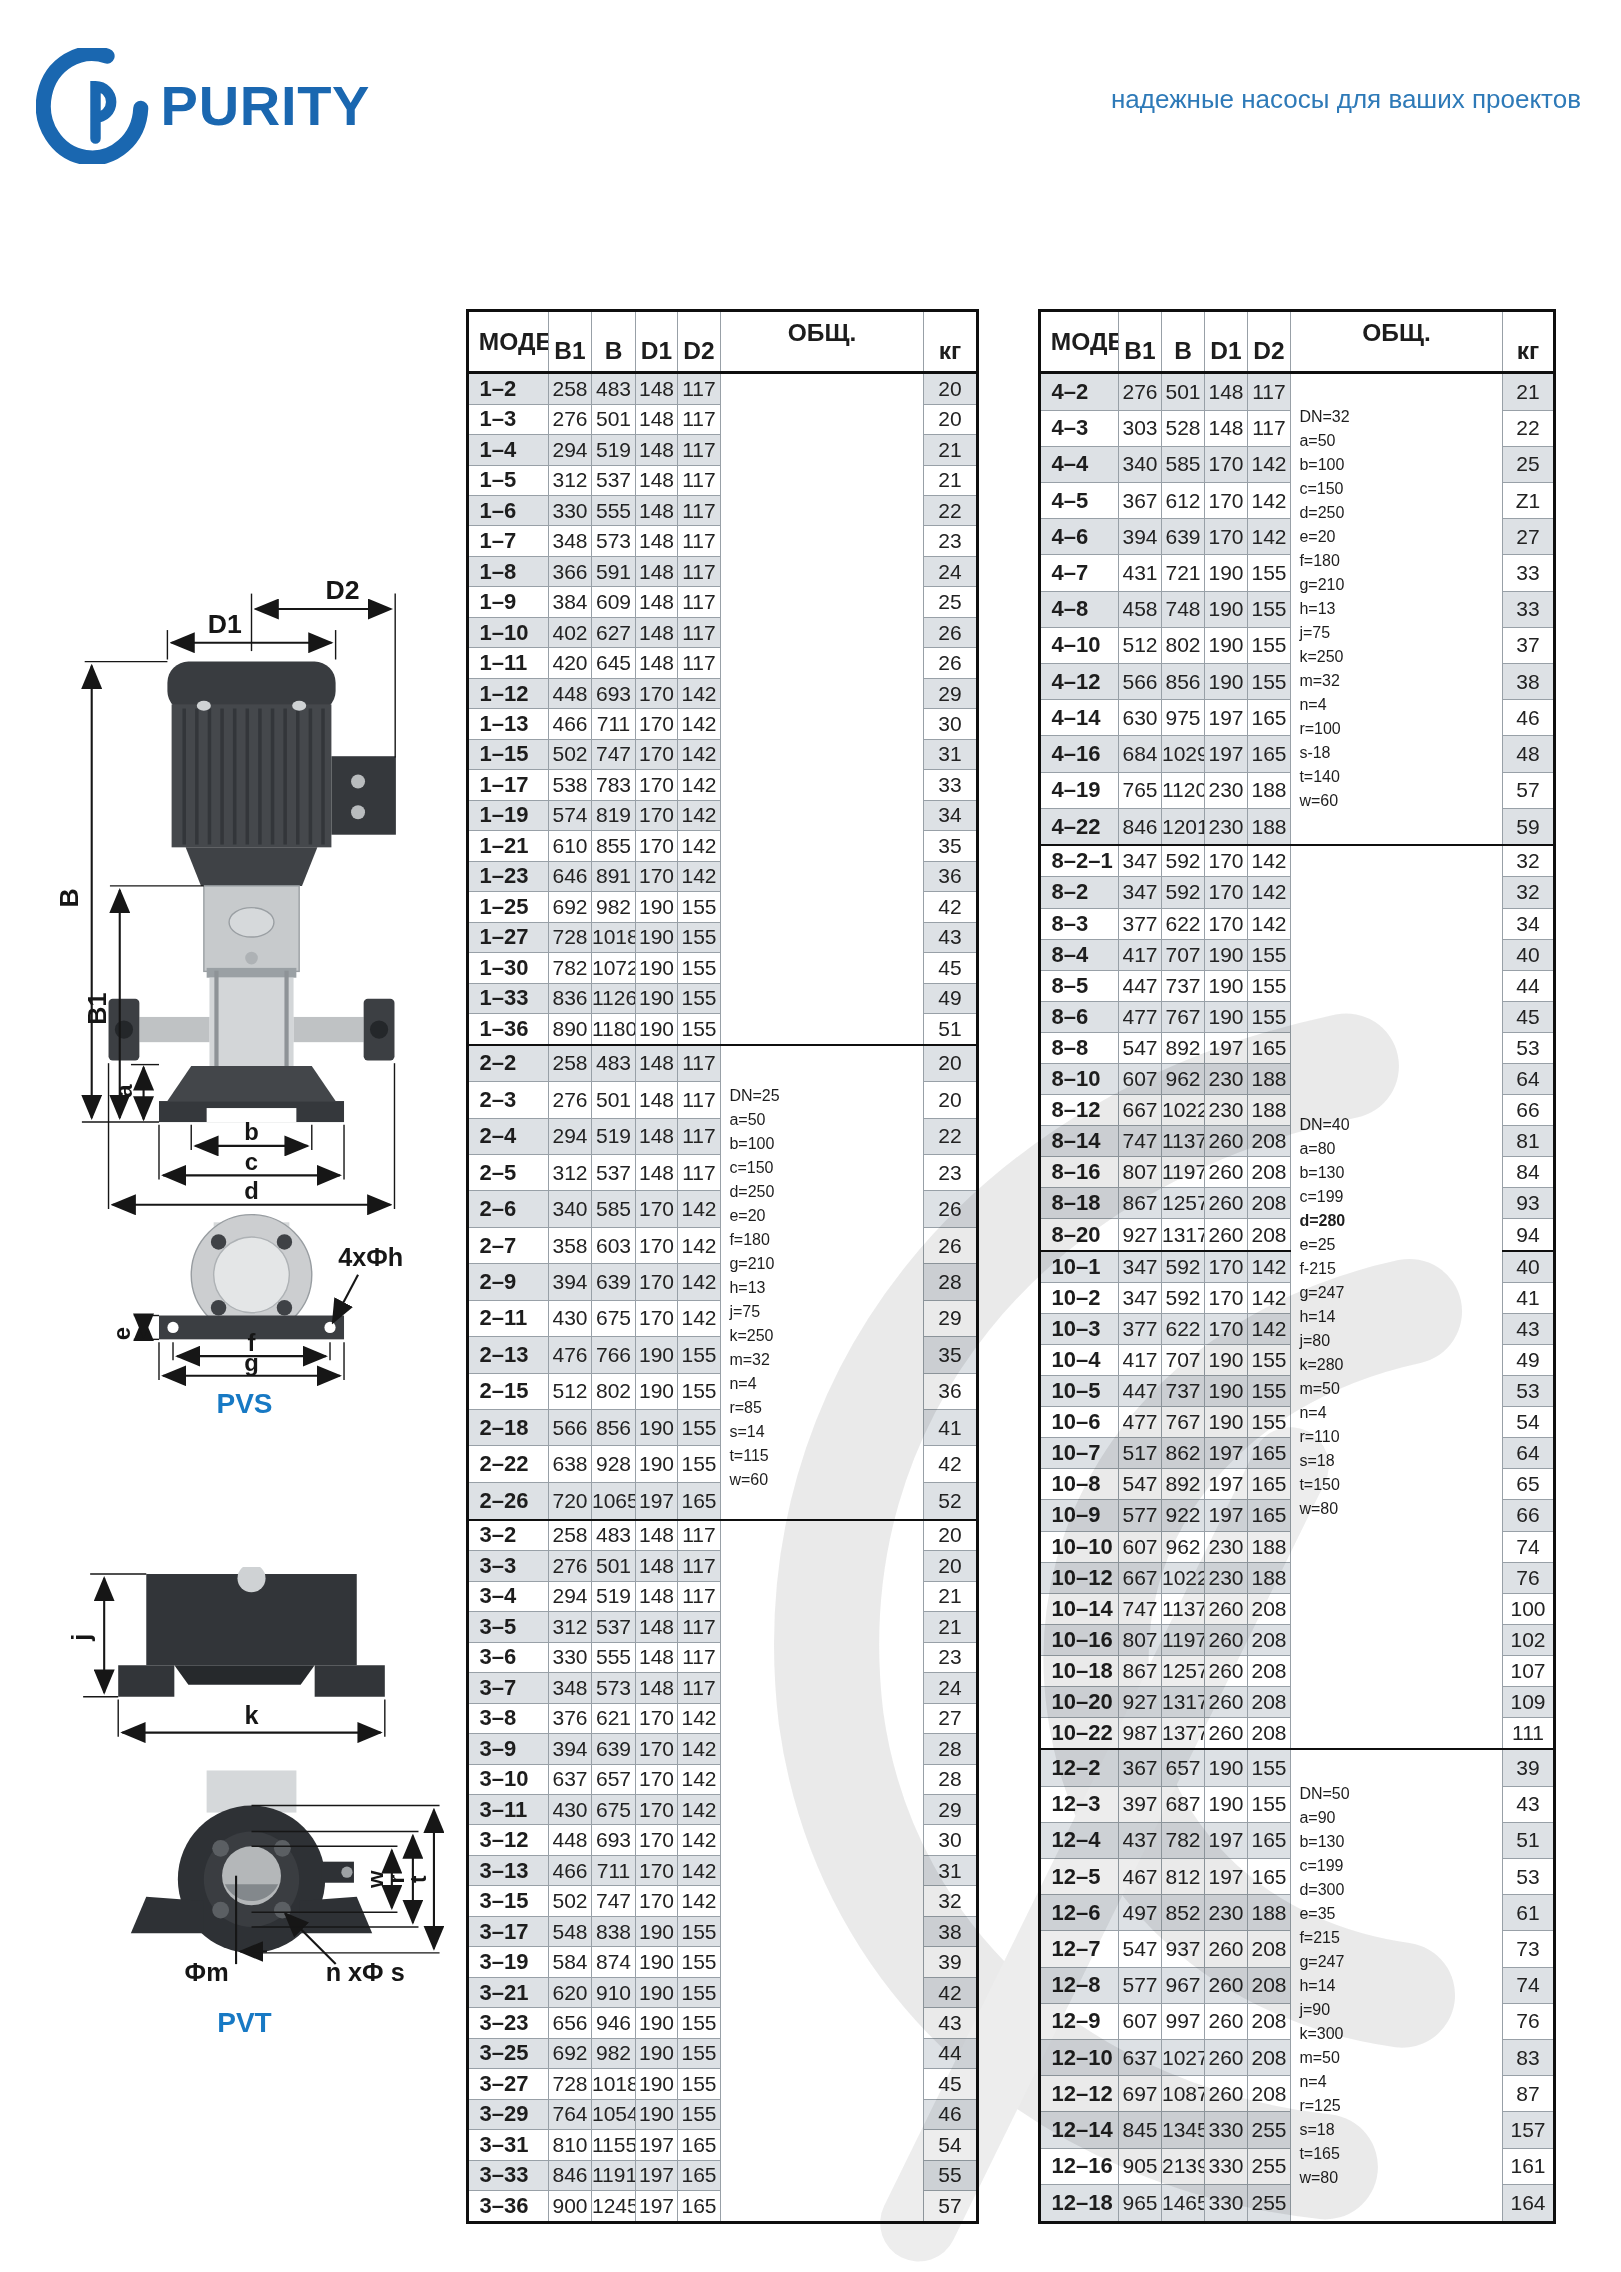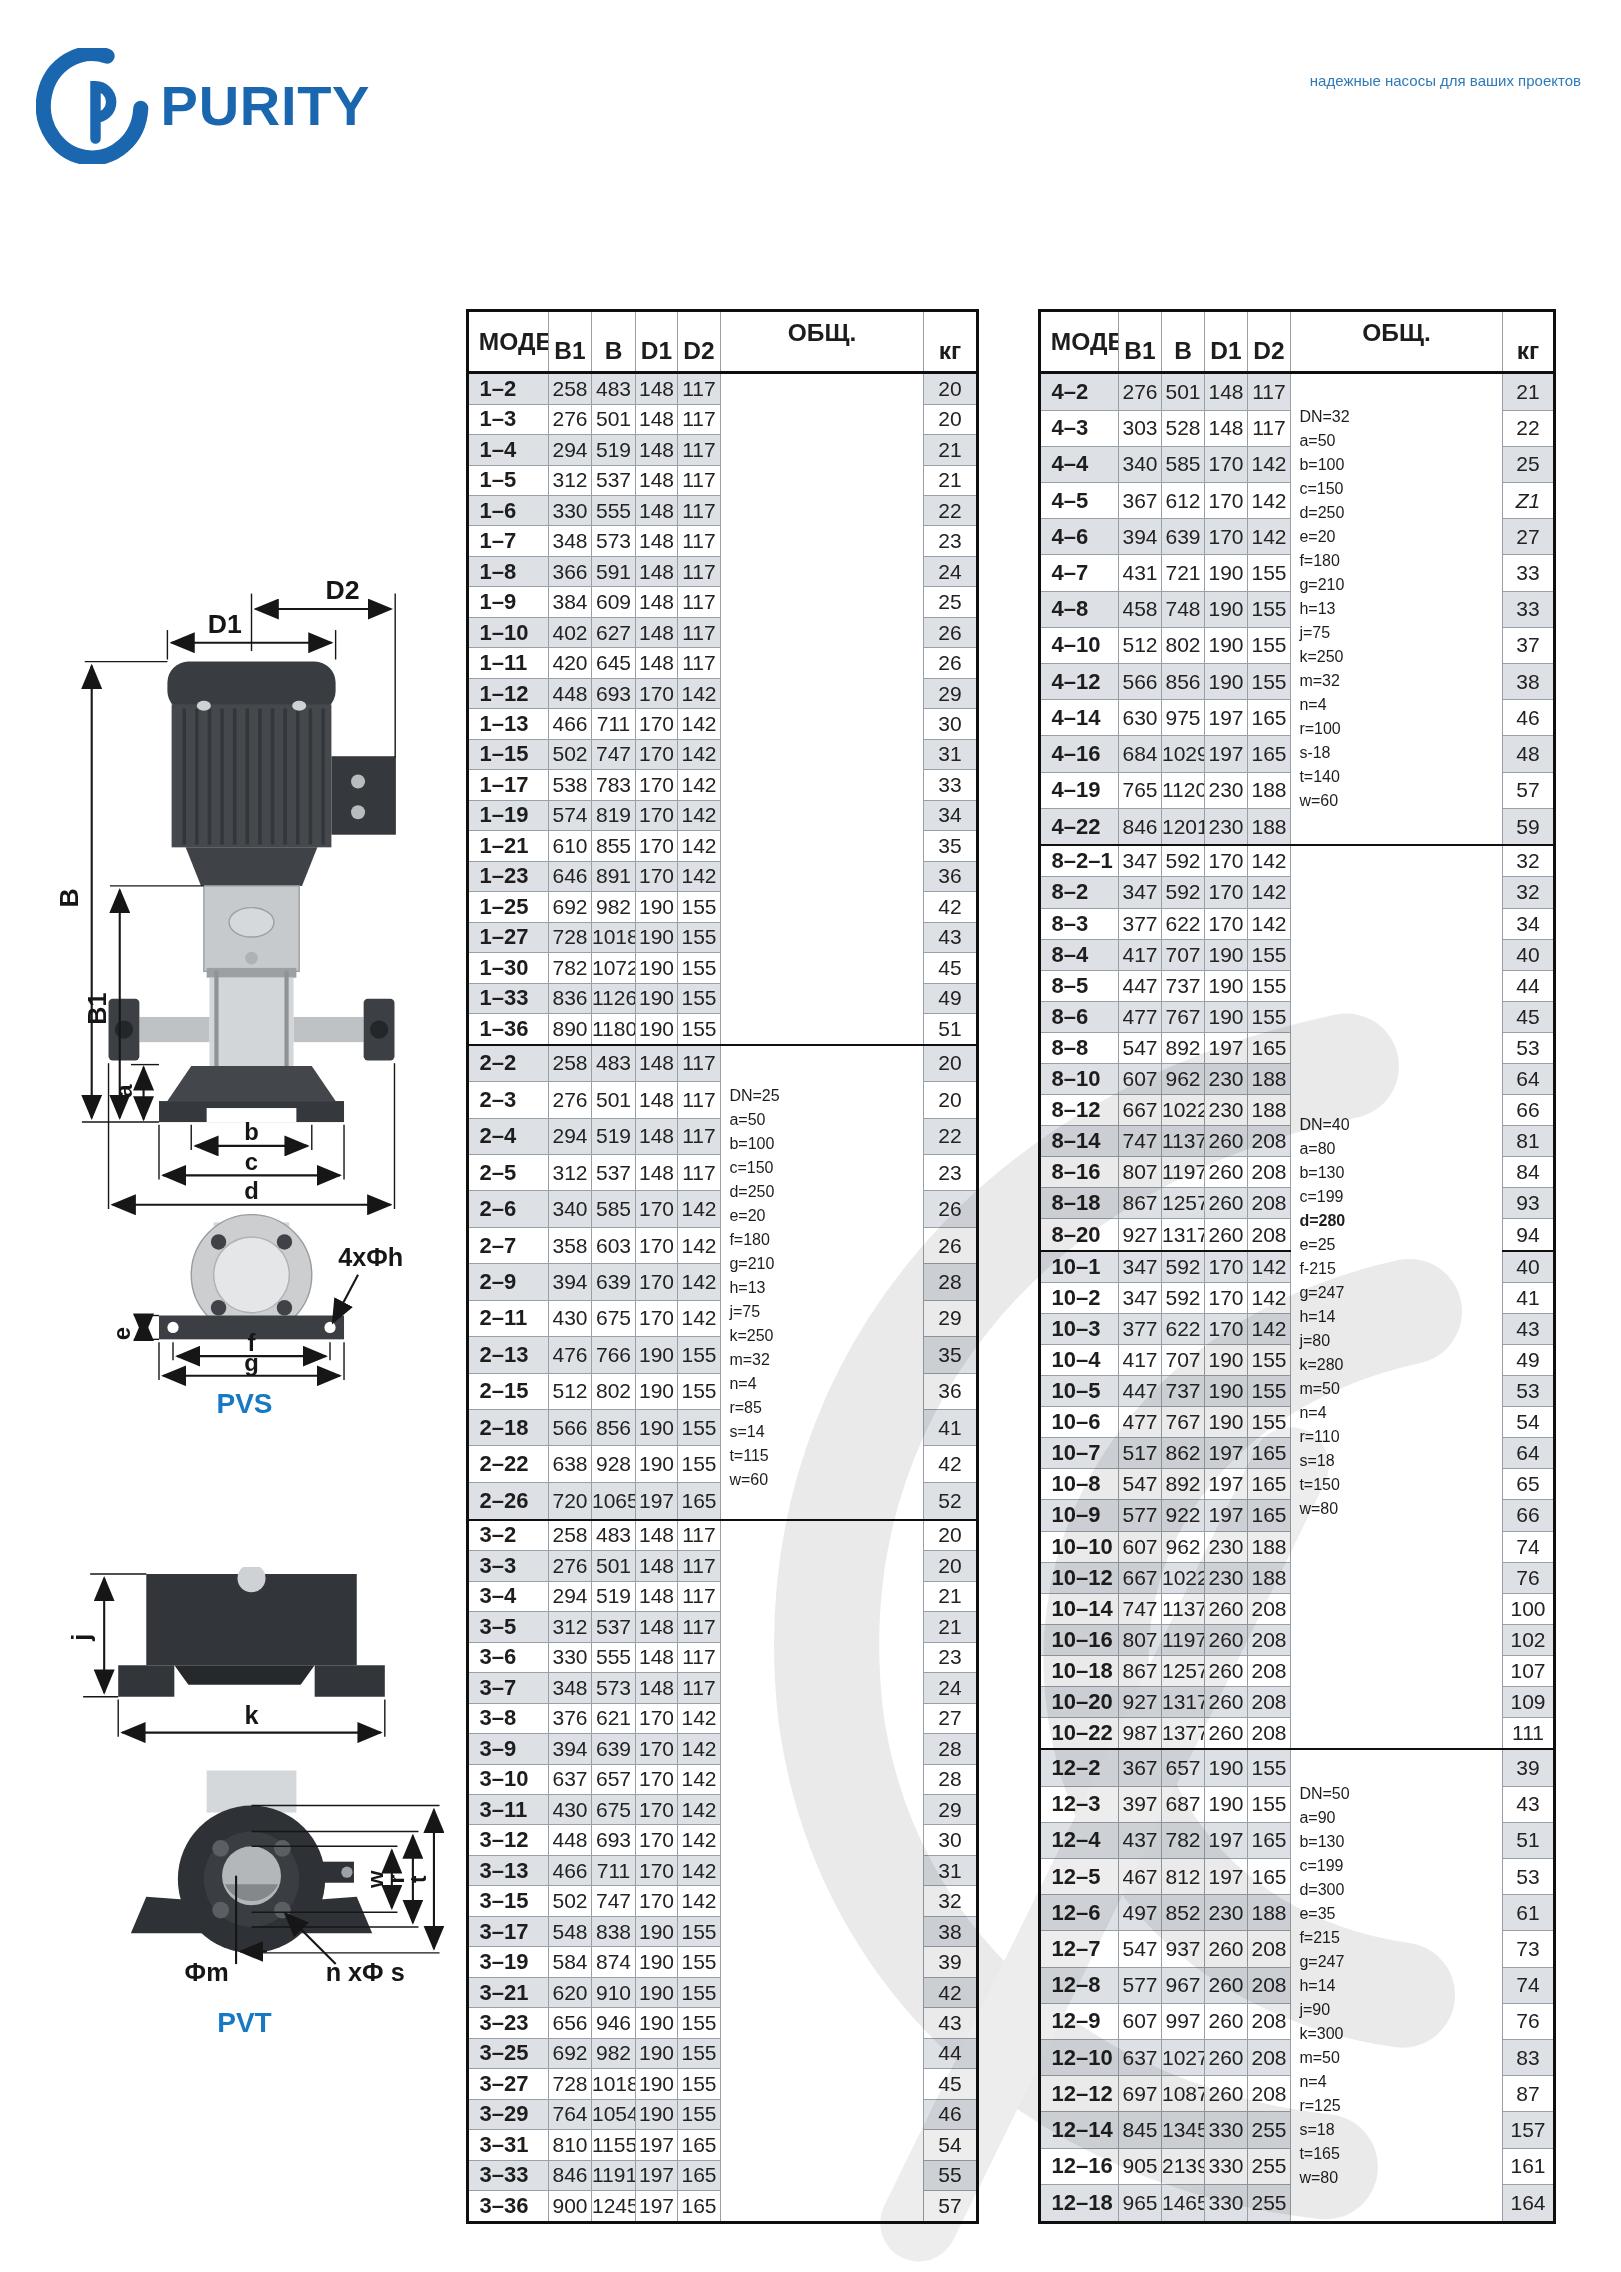--- a/index.html
+++ b/index.html
@@ -2,37 +2,37 @@
 <html style="font-size:11.2px"><head>
 <meta charset="utf-8">
 <style>
   html,body{margin:0;padding:0;}
   body{width:1622px;height:2273px;background:#ffffff;font-family:"Liberation Sans",sans-serif;position:relative;overflow:hidden;}
   .abs{position:absolute;}
 
   
   #logo{left:36px;top:48px;display:flex;align-items:center;gap:5.6px;}
   #logo .brand{font-size:56px;font-weight:800;letter-spacing:0.7px;color:#1a67b0;line-height:1;}
-  #tagline{right:41px;top:72px;font-size:15px;color:#2e7ab8;text-align:center;}
+  #tagline{right:41px;top:84px;font-size:26px;color:#2e7ab8;text-align:center;}
 
   
   table.tbl{position:absolute;top:309px;height:1915px;border-collapse:collapse;table-layout:fixed;background:#fff;z-index:1;}
   #left-table{left:466px;width:513px;}
   #right-table{left:1038px;width:517px;}
   .tbl th,.tbl td{border:1.4px solid #98a0a7;padding:0;color:#1d1d1d;overflow:hidden;}
   .tbl{border:3.5px solid #0f0f0f;}
   .tbl thead tr{height:62px;}
   .tbl th{background:#fff;font-weight:700;font-size:24.5px;border-bottom:3.5px solid #0f0f0f;}
   th.h-model{text-align:left;padding-left:9.8px;vertical-align:middle;}
   th.h-num{vertical-align:bottom;padding-bottom:5.6px;text-align:center;}
   th.h-obsh{vertical-align:top;padding-top:7px;text-align:center;margin-left:37px;}
   th.h-kg{vertical-align:bottom;padding-bottom:5.6px;text-align:center;}
   td.model{font-weight:700;font-size:22px;text-align:left;padding-left:10.5px;}
   td.num{font-size:21px;text-align:center;font-weight:400;color:#222;}
-  td.num.it{font-style:italic;margin-left:12px;}
+  td.num.it{margin-left:12px;}
   tr.g td{background:#dde1e5;}
   tr.w td{background:#ffffff;}
   td.notes{background:#ffffff !important;vertical-align:middle;}
   .notes-inner{font-size:16px;line-height:24px;color:#1d1d1d;padding-left:8.4px;text-align:left;}
   .notes-inner .nb{font-weight:700;}
   tr.sec td{border-top:2.8px solid #0f0f0f;}
 
   
   .dlabel{position:absolute;width:407px;text-align:center;color:#1779c4;font-weight:800;font-size:28px;z-index:3;}
   #pvs-label{left:41px;top:1388px;}

